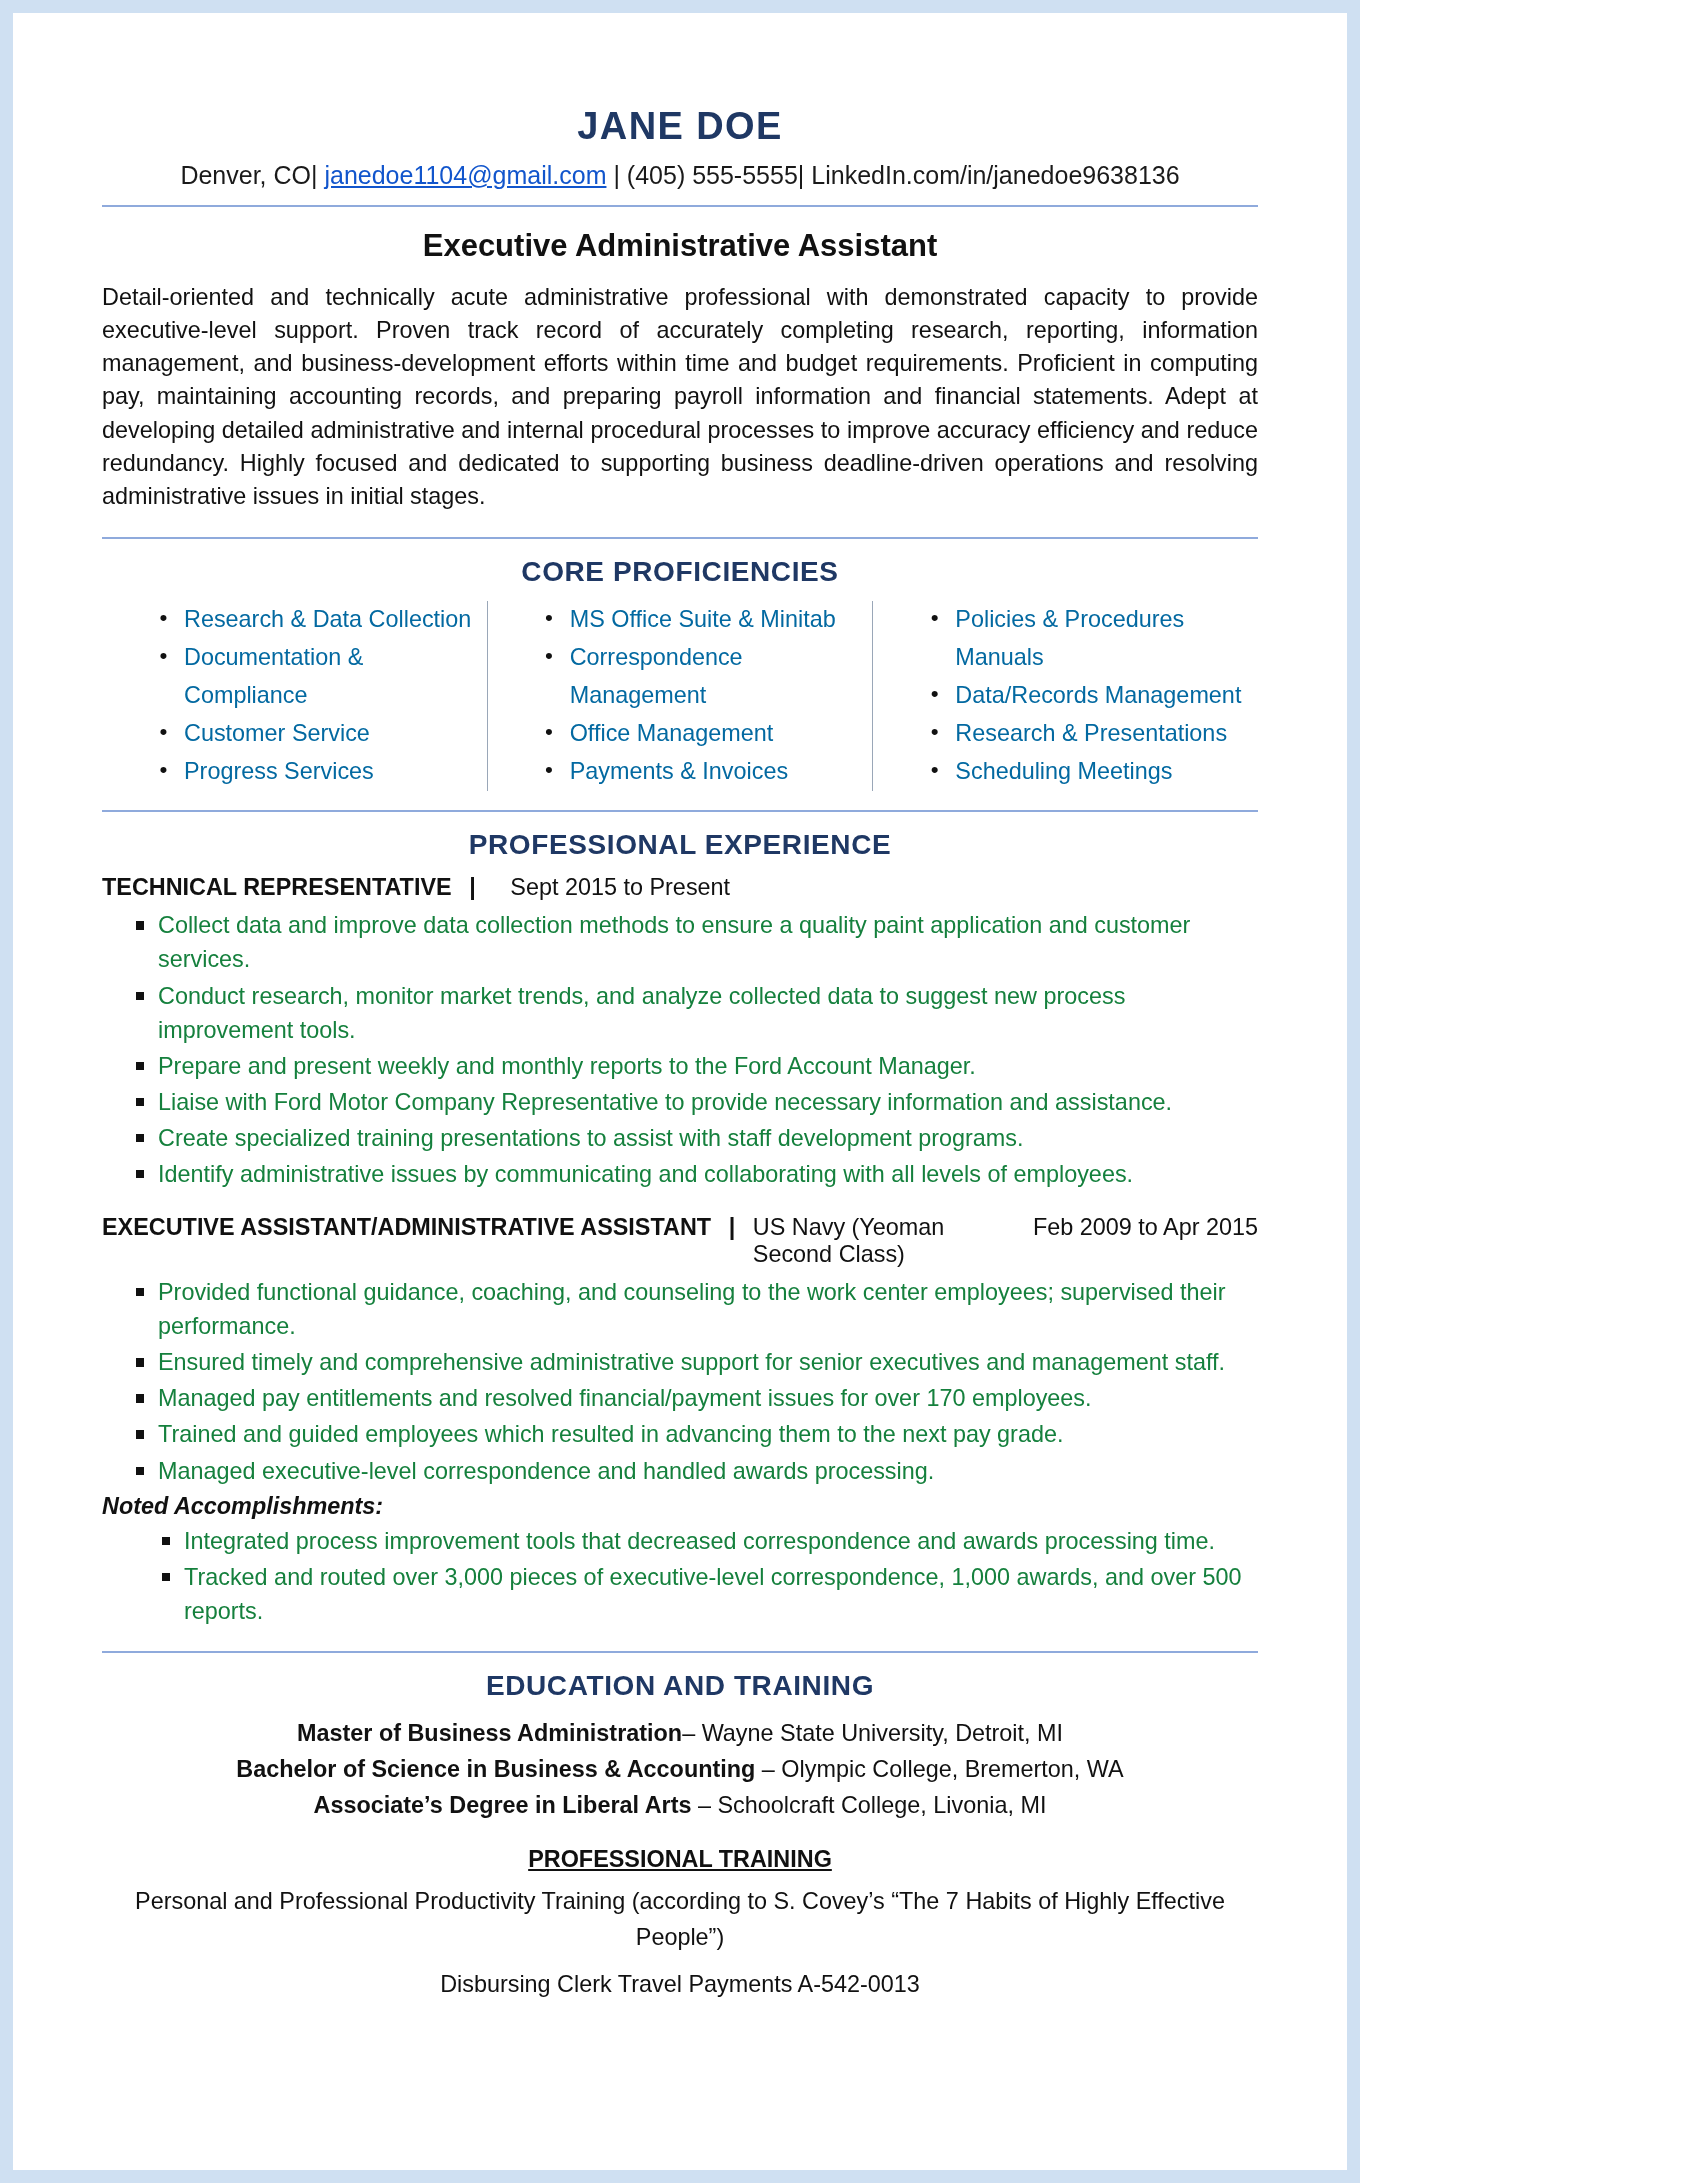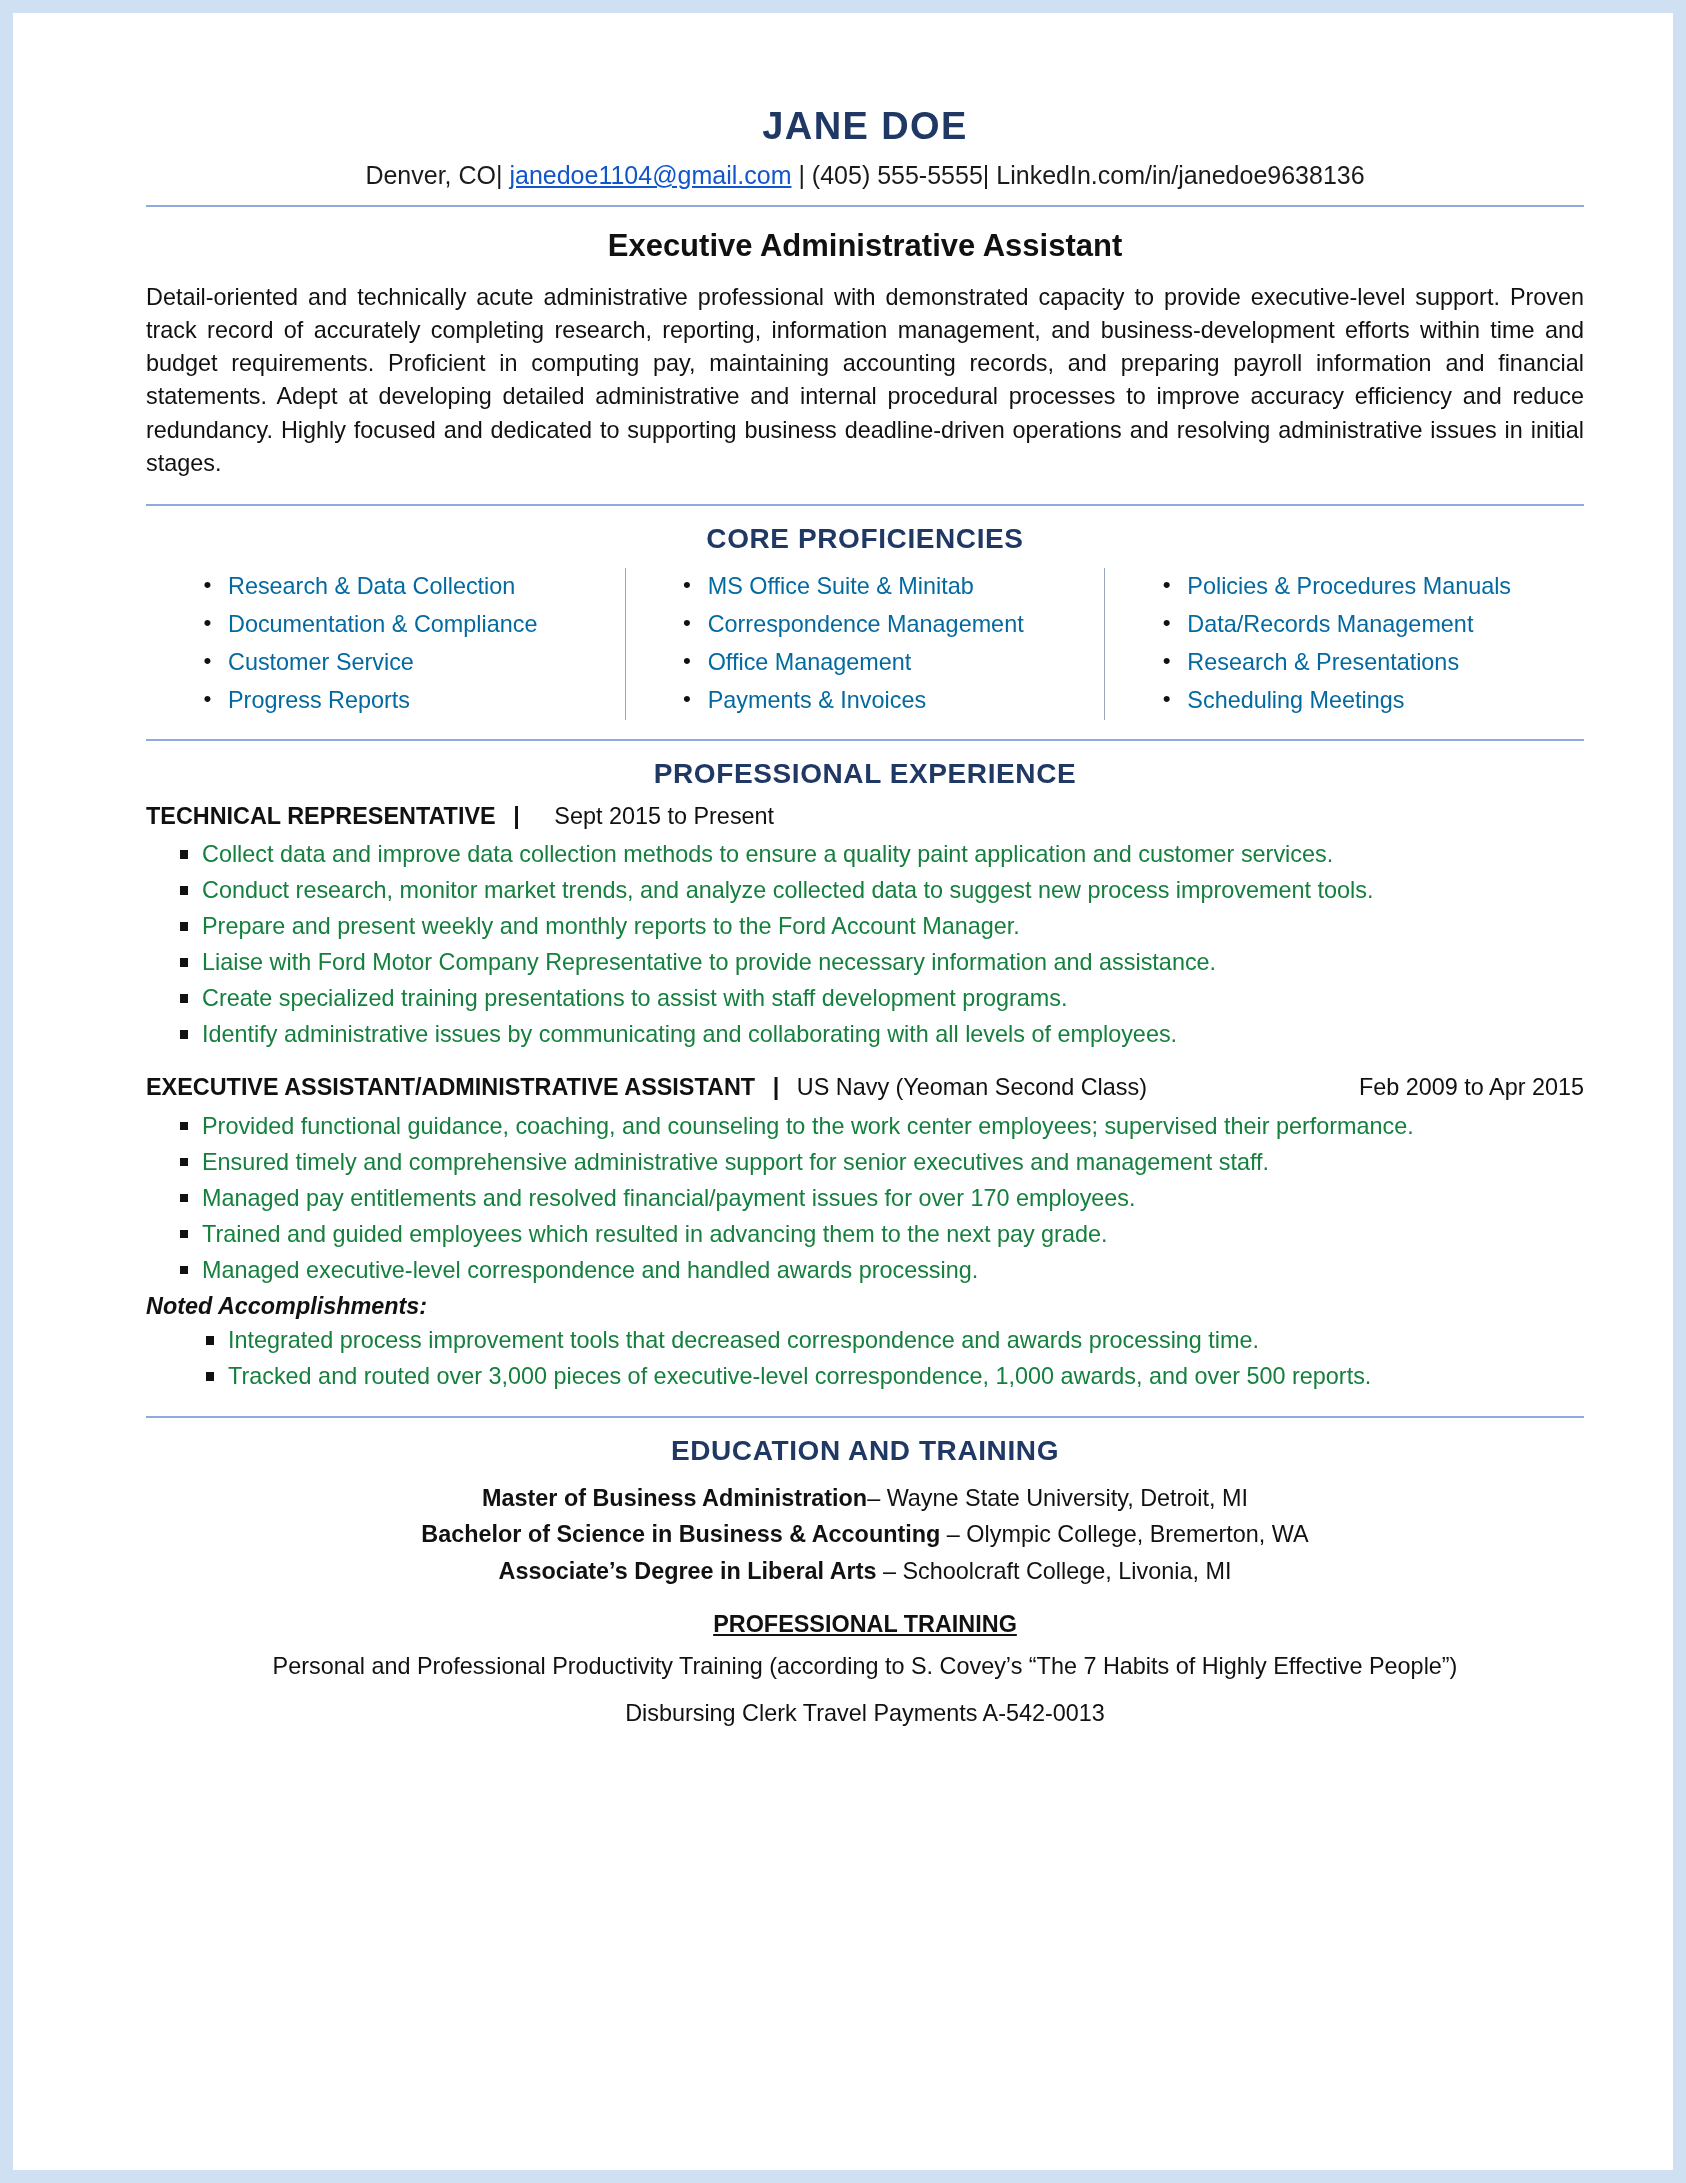--- a/index.html
+++ b/index.html
@@ -4,27 +4,26 @@
 <style>
   html, body {
     margin: 0;
     padding: 0;
     background: #ffffff;
   }
   body {
     font-family: "Liberation Sans", sans-serif;
   }
   .page {
-    width: 1686px;
+    width: 1360px;
     min-height: 2183px;
     box-sizing: border-box;
     background: #ffffff;
     border: 13px solid #cfe0f2;
     position: relative;
-    padding-left: 44px;
   }
   .sheet {
     box-sizing: border-box;
     padding: 66px 89px 37px 89px;
   }
   
   .name {
     text-align: center;
     color: #1f3864;
     font-size: 38px;
@@ -205,21 +204,21 @@
     <div class="summary">Detail-oriented and technically acute administrative professional with demonstrated capacity to provide executive-level support. Proven track record of accurately completing research, reporting, information management, and business-development efforts within time and budget requirements. Proficient in computing pay, maintaining accounting records, and preparing payroll information and financial statements. Adept at developing detailed administrative and internal procedural processes to improve accuracy efficiency and reduce redundancy. Highly focused and dedicated to supporting business deadline-driven operations and resolving administrative issues in initial stages.</div>
     <hr class="rule">
 
     <div class="section-heading">CORE PROFICIENCIES</div>
     <div class="prof-wrap">
       <div class="prof-col">
         <ul>
           <li>Research &amp; Data Collection</li>
           <li>Documentation &amp; Compliance</li>
           <li>Customer Service</li>
-          <li>Progress Reports</li>
+          <li>Progress Services</li>
         </ul>
       </div>
       <div class="prof-col">
         <ul>
           <li>MS Office Suite &amp; Minitab</li>
           <li>Correspondence Management</li>
           <li>Office Management</li>
           <li>Payments &amp; Invoices</li>
         </ul>
       </div>

